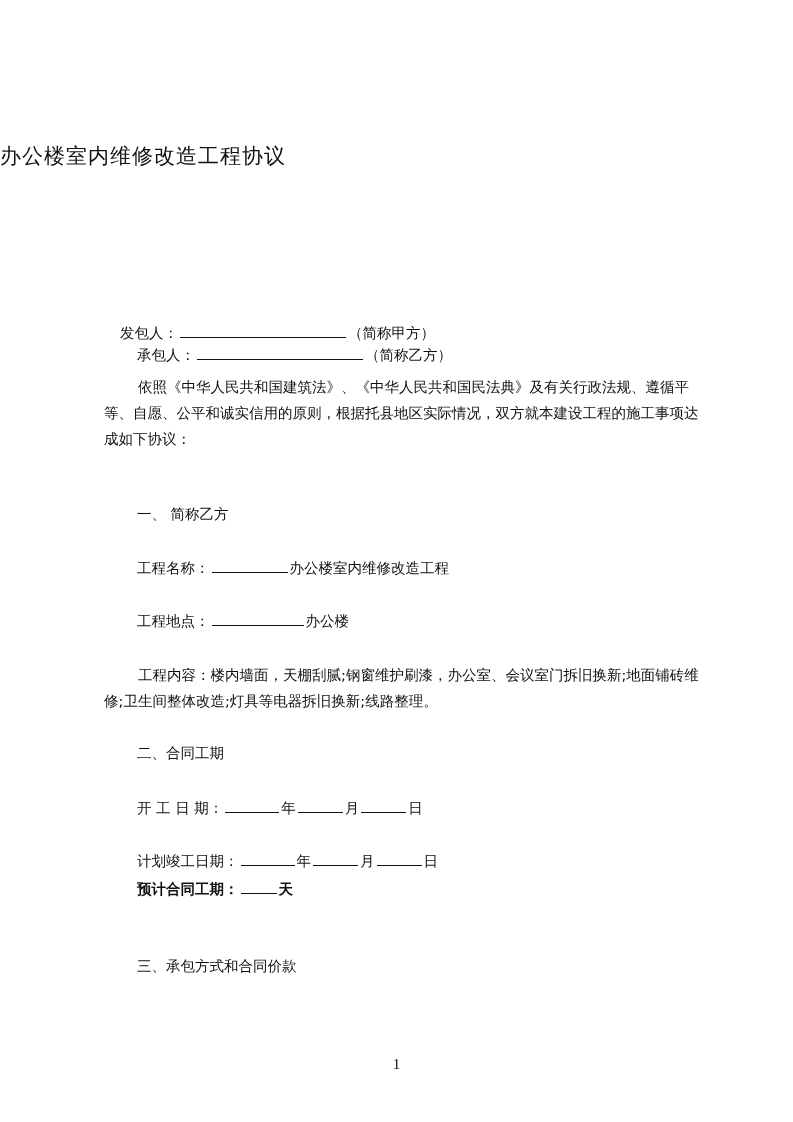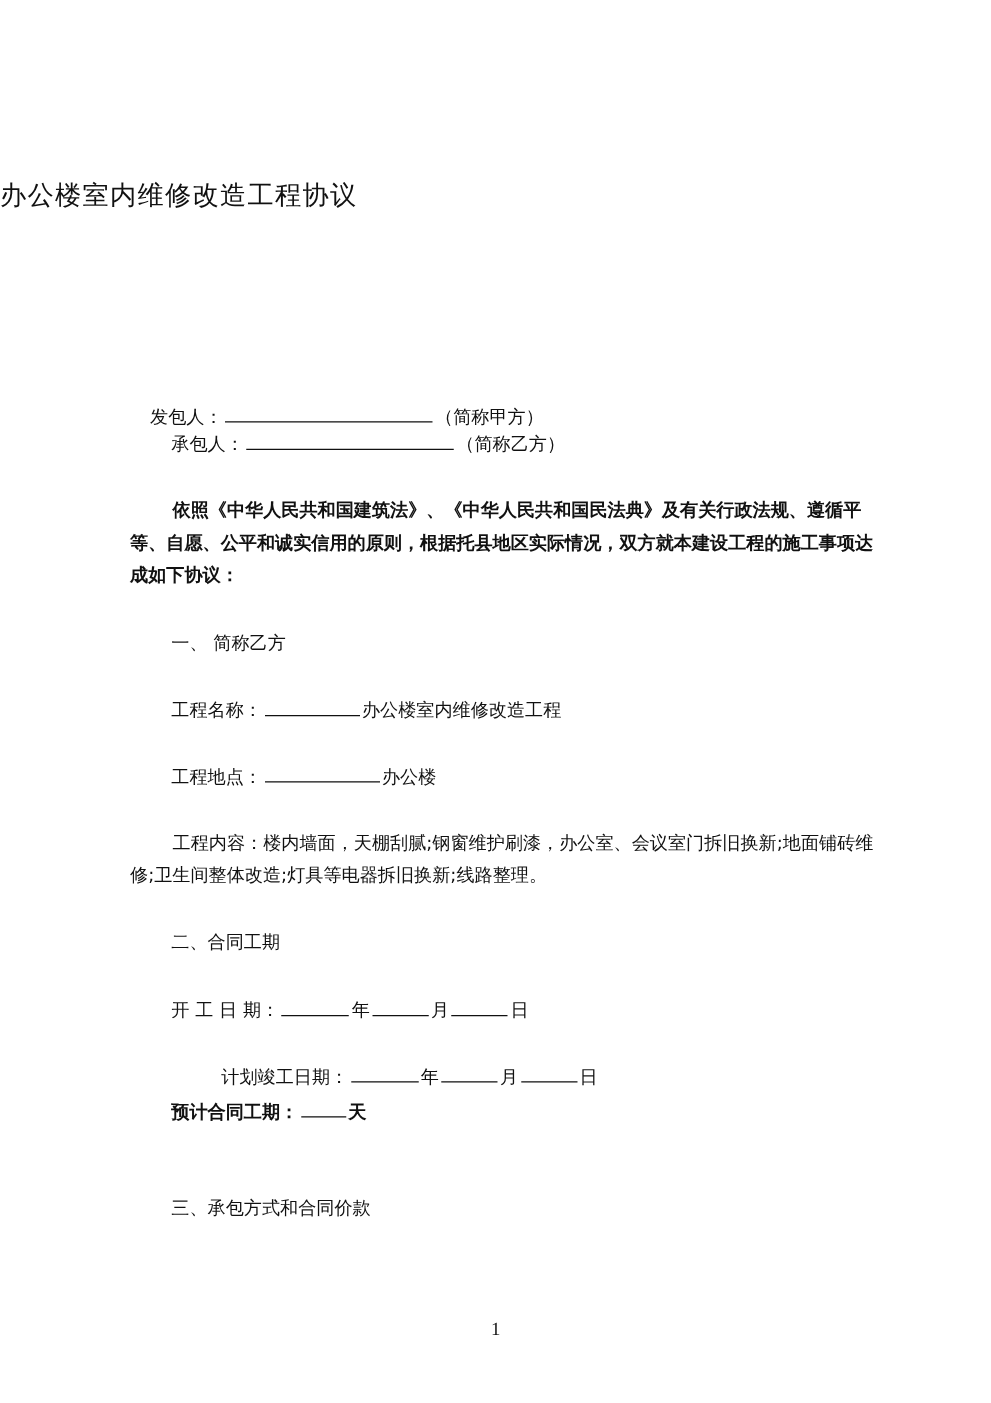--- a/index.html
+++ b/index.html
@@ -18,21 +18,21 @@
 <div class="abs title">办公楼室内维修改造工程协议</div>
 
 <div class="abs line" style="left:120px;top:291px;margin-top:32px;">
   <span>发包人：</span><span class="blank" style="width:166px"></span><span>（简称甲方）</span>
 </div>
 
 <div class="abs line" style="left:137px;top:345px;">
   <span>承包人：</span><span class="blank" style="width:166px"></span><span>（简称乙方）</span>
 </div>
 
-<div class="abs para" style="top:396px;text-indent:34px;font-weight:bold;">依照《中华人民共和国建筑法》、《中华人民共和国民法典》及有关行政法规、遵循平等、自愿、公平和诚实信用的原则，根据托县地区实际情况，双方就本建设工程的施工事项达成如下协议：</div>
+<div class="abs para" style="top:374px;text-indent:34px;">依照《中华人民共和国建筑法》、《中华人民共和国民法典》及有关行政法规、遵循平等、自愿、公平和诚实信用的原则，根据托县地区实际情况，双方就本建设工程的施工事项达成如下协议：</div>
 
 <div class="abs line" style="left:137px;top:505px;">一、  简称乙方</div>
 
 <div class="abs line" style="left:137px;top:558px;text-align:center;">
   <span>工程名称：</span><span class="blank" style="width:76px"></span><span>办公楼室内维修改造工程</span>
 </div>
 
 <div class="abs line" style="left:137px;top:611px;">
   <span>工程地点：</span><span class="blank" style="width:92px"></span><span>办公楼</span>
 </div>
@@ -40,21 +40,21 @@
 <div class="abs para" style="top:662px;text-indent:34px;">
   <span>工程内容：</span><span>楼内墙面，天棚刮腻;钢窗维护刷漆，办公室、会议室门拆旧换新;地面铺砖维修;卫生间整体改造;灯具等电器拆旧换新;线路整理。</span>
 </div>
 
 <div class="abs line" style="left:137px;top:744px;text-align:right;">二、合同工期</div>
 
 <div class="abs line" style="left:137px;top:798px;">
   <span>开 工 日 期：</span><span class="blank" style="width:54px"></span><span>年</span><span class="blank" style="width:45px"></span><span>月</span><span class="blank" style="width:45px"></span><span>日</span>
 </div>
 
-<div class="abs line" style="left:137px;top:851px;margin-left:40px;">
+<div class="abs line" style="left:137px;top:851px;">
   <span>计划竣工日期：</span><span class="blank" style="width:54px"></span><span>年</span><span class="blank" style="width:45px"></span><span>月</span><span class="blank" style="width:45px"></span><span>日</span>
 </div>
 
 <div class="abs line" style="left:137px;top:879px;font-weight:bold;">
   <span>预计合同工期：</span><span class="blank" style="width:36px"></span><span>天</span>
 </div>
 
 <div class="abs line" style="left:137px;top:957px;">三、承包方式和合同价款</div>
 
 <div class="abs pageno">1</div>

